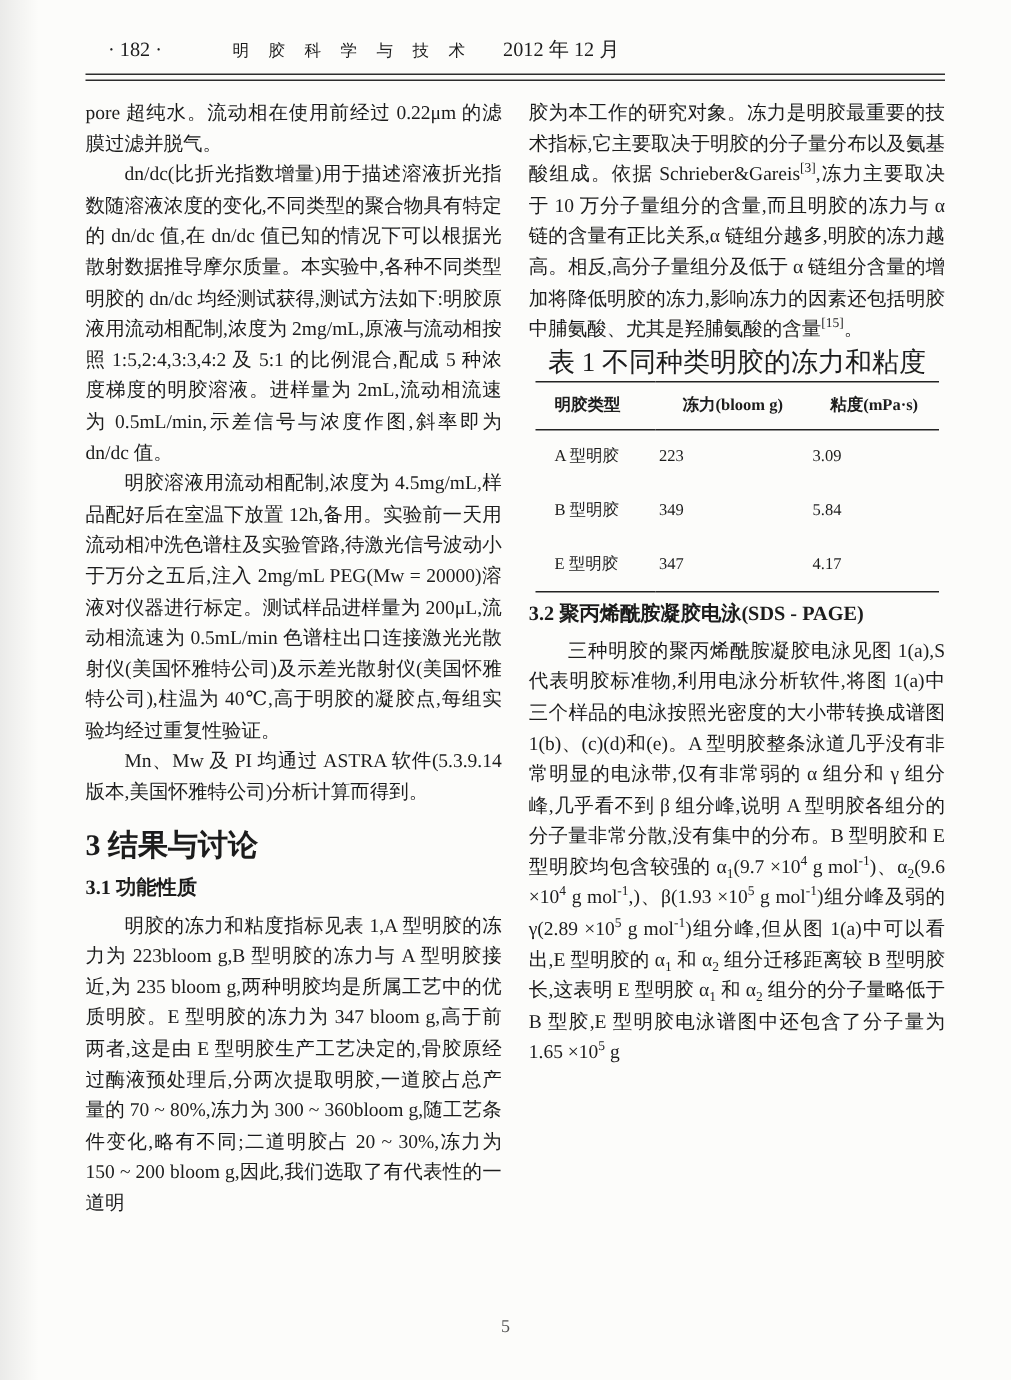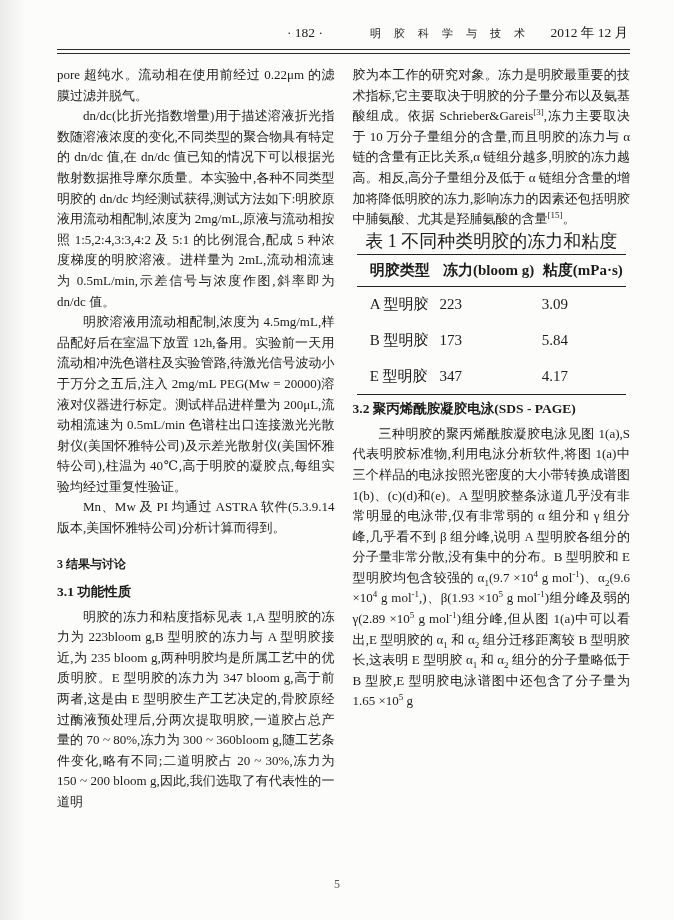--- a/index.html
+++ b/index.html
@@ -7,40 +7,40 @@
     width:674px;height:920px;box-sizing:border-box;position:relative;
     background:#fcfcfa;color:#1c1c1c;overflow:hidden;
     font-family:"Liberation Serif","DejaVu Serif",serif;
   }
   .page::before{ 
     content:"";position:absolute;left:0;top:0;bottom:0;width:26px;
     background:linear-gradient(to right, rgba(0,0,0,0.07), rgba(0,0,0,0));
     pointer-events:none;
   }
   .header{
-    display:flex;justify-content:flex-end;align-items:baseline;
-    padding:24px 46px 7px 27px;font-size:13.5px;
+    display:flex;justify-content:flex-start;align-items:baseline;
+    padding:24px 46px 7px 72px;font-size:13.5px;
   }
   .hdr-pagenum{min-width:70px;}
   .journal-title{letter-spacing:13px;padding-left:13px;font-size:11px;}
   .issue-date{min-width:90px;text-align:right;}
   .double-rule{
     margin:0 44px 11px 57px;height:3px;
     border-top:1.6px solid #2d2d2d;border-bottom:1px solid #2d2d2d;
   }
   .columns{display:flex;gap:18px;padding:0 44px 0 57px;}
   .col{width:50%;font-size:13px;line-height:20.6px;text-align:justify;}
   .col p{margin:0;}
   p.ind{text-indent:2em;}
-  .h-sec{font-weight:bold;font-size:12px;margin:14px 0 6px;line-height:22px;}
+  .h-sec{font-weight:bold;font-size:20px;margin:14px 0 6px;line-height:22px;}
   .h-sub{font-weight:bold;font-size:13.5px;margin:3px 0 4px;line-height:22px;}
   sup,sub{font-size:9px;line-height:0;}
   .tbl-caption{text-align:center;font-weight:normal;font-size:18px;margin:1px 0 3px;text-indent:0;}
   table.data{
-    width:97%;margin:0 auto 3px;border-collapse:collapse;font-size:15px;
+    width:97%;margin:0 auto 3px;border-collapse:collapse;font-size:11px;
     border-top:1.6px solid #222;border-bottom:1.6px solid #222;
   }
   table.data th{border-bottom:1px solid #222;font-weight:bold;padding:5px 2px;text-align:center;}
   table.data td{padding:7.5px 2px;text-align:left;}
   table.data th:first-child,table.data td:first-child{text-align:left;padding-left:13px;width:30%;}
   table.data th:nth-child(2),table.data td:nth-child(2){width:38%;}
   .footer-page{
     position:absolute;bottom:28px;left:0;width:100%;
     text-align:center;font-size:12px;color:#555;
   }
@@ -83,21 +83,21 @@
           </tr>
         </thead>
         <tbody>
           <tr>
             <td>A 型明胶</td>
             <td>223</td>
             <td>3.09</td>
           </tr>
           <tr>
             <td>B 型明胶</td>
-            <td>173</td>
+            <td>349</td>
             <td>5.84</td>
           </tr>
           <tr>
             <td>E 型明胶</td>
             <td>347</td>
             <td>4.17</td>
           </tr>
         </tbody>
       </table>
 

